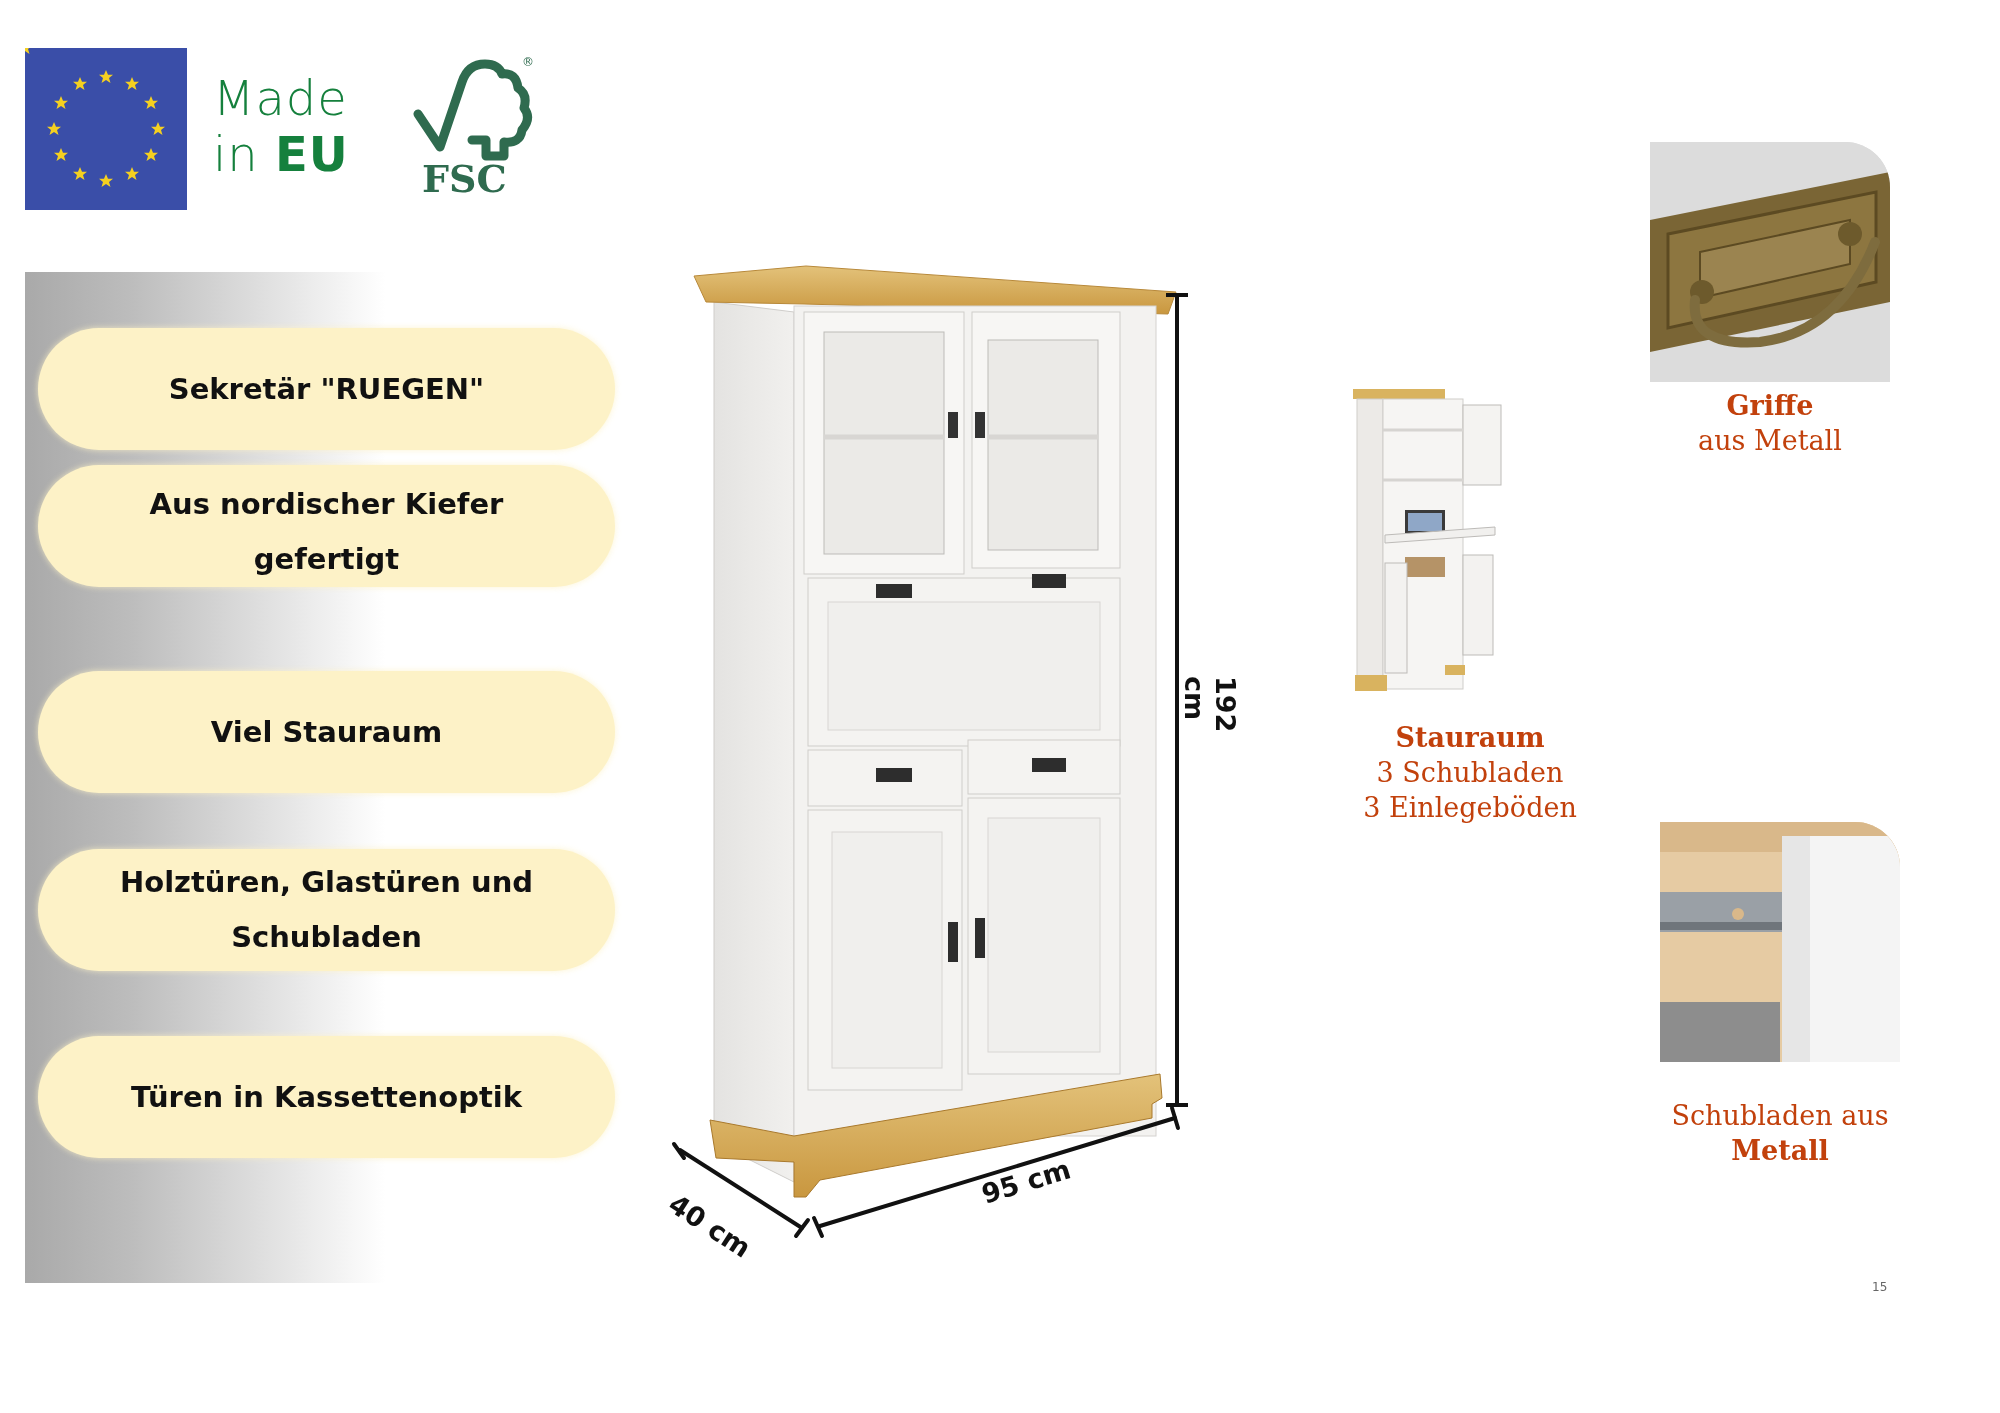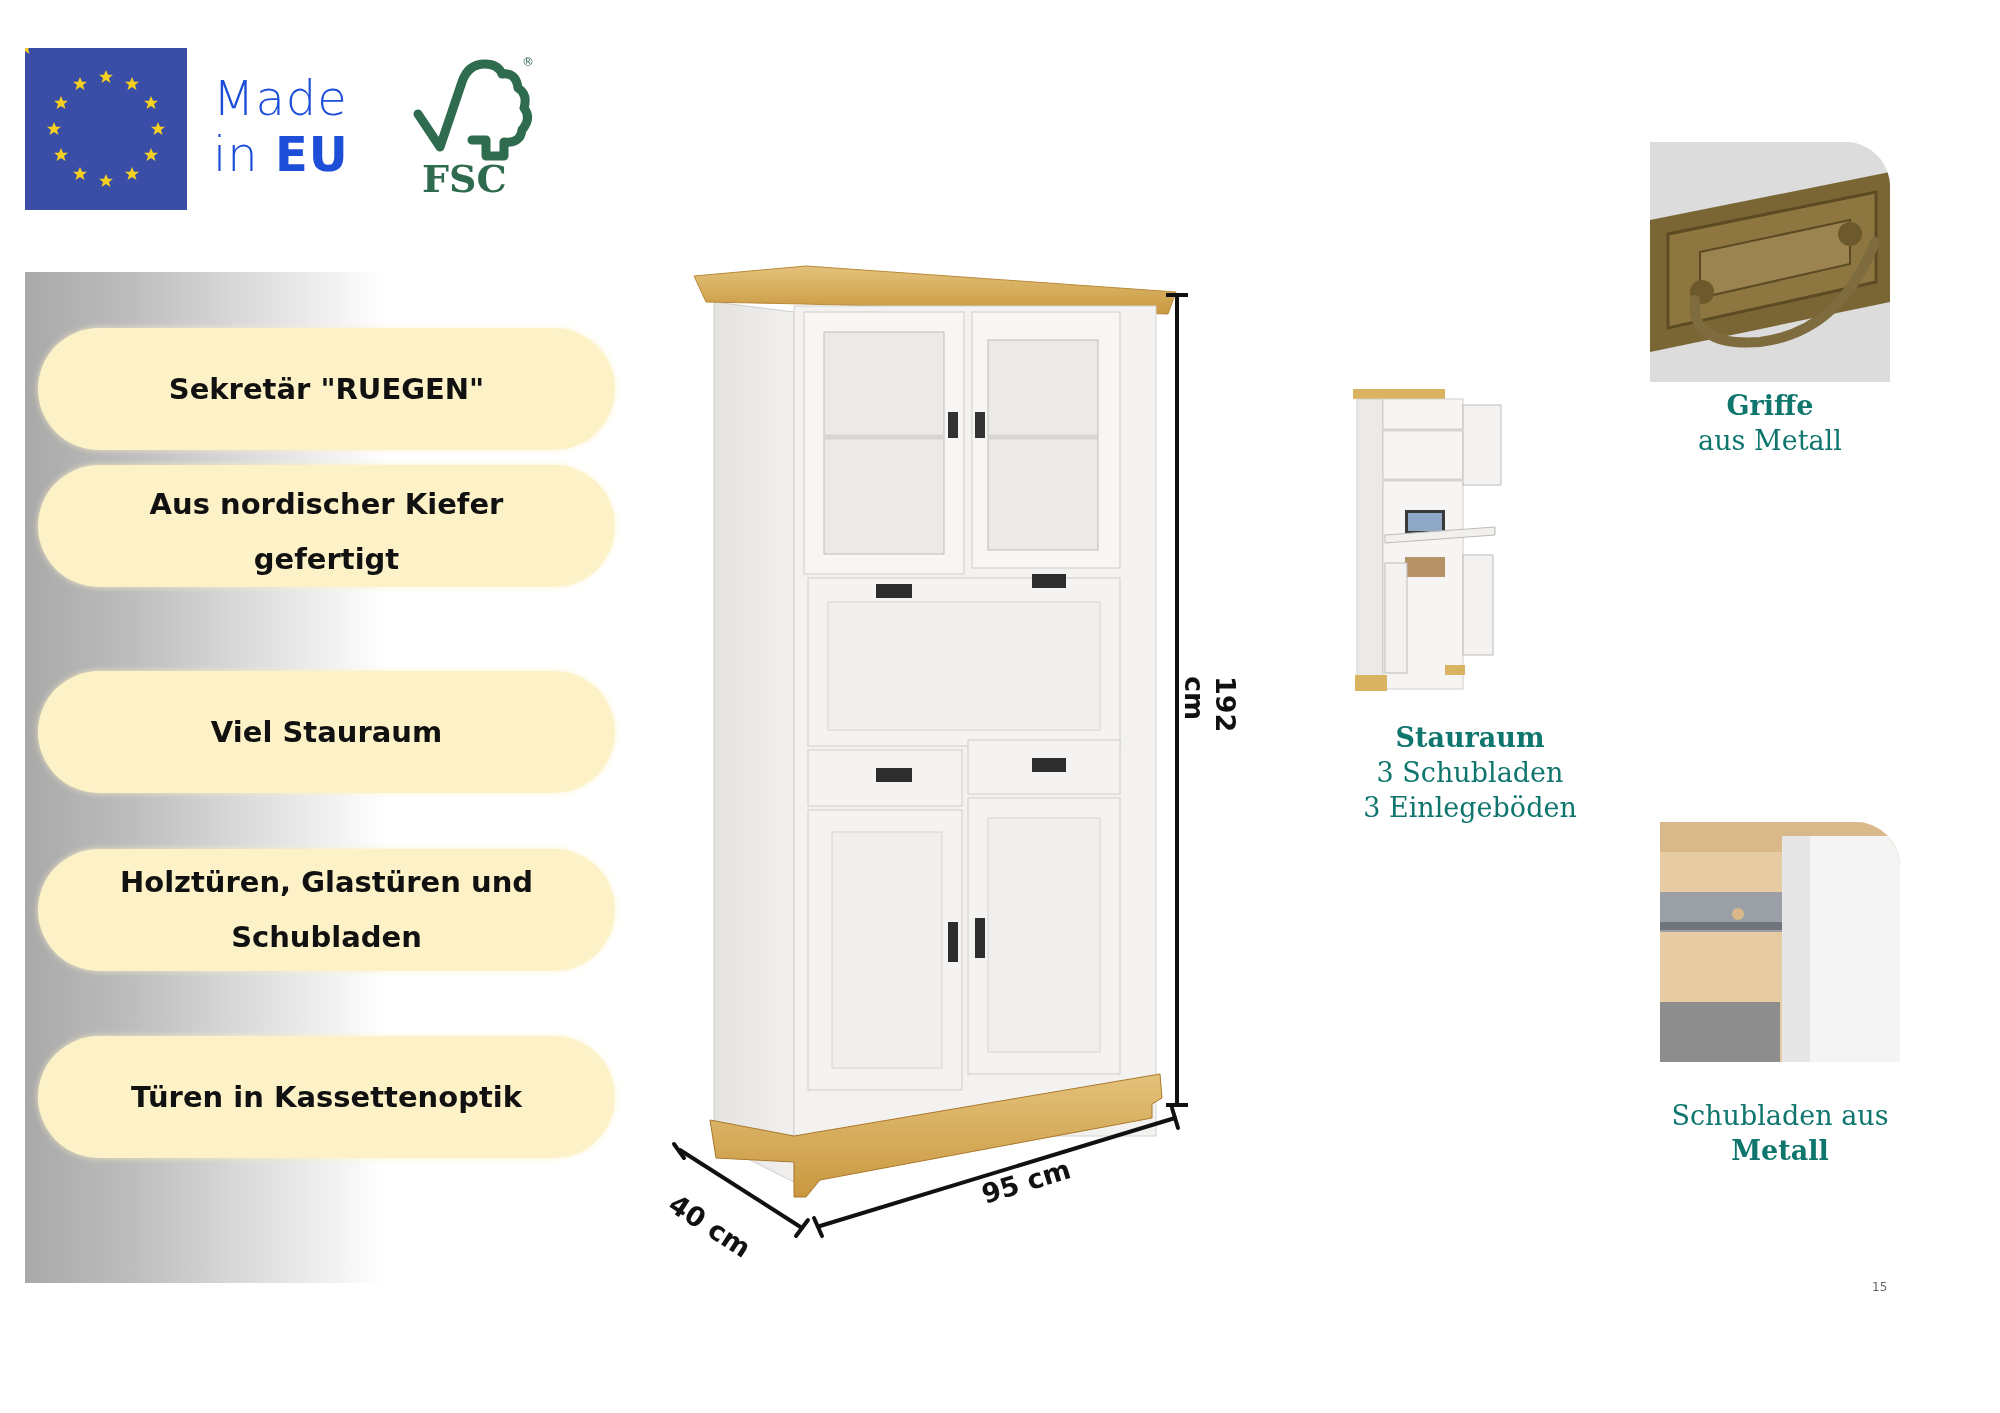--- a/index.html
+++ b/index.html
@@ -7,21 +7,21 @@
     width: 2000px; height: 1413px; position: relative; overflow: hidden;
     background: #ffffff;
     font-family: "DejaVu Sans", sans-serif;
   }
   .abs { position: absolute; }
 
   
   .eu-flag { left: 25px; top: 48px; width: 162px; height: 162px; background: #3a4ea8; }
   .eu-flag svg { width: 100%; height: 100%; display: block; }
 
-  .made-in { left: 213px; top: 70px; color: #1d4ed8; font-family: "DejaVu Sans", sans-serif; }
+  .made-in { left: 213px; top: 70px; color: #15803d; font-family: "DejaVu Sans", sans-serif; }
   .made-in .l1 { font-size: 48px; line-height: 56px; font-weight: 300; letter-spacing: 1px; }
   .made-in .l2 { font-size: 48px; line-height: 56px; font-weight: 300; letter-spacing: 1px; }
   .made-in .l2 b { font-weight: 700; }
 
   .fsc { left: 410px; top: 52px; width: 130px; height: 150px; }
   .fsc svg { width: 100%; height: 100%; display: block; }
 
   
   .grad-panel {
     left: 25px; top: 272px; width: 360px; height: 1011px;
@@ -62,21 +62,21 @@
   }
   .dim-95 {
     left: 978px; top: 1180px; font-weight: 700; font-size: 27px; color: #111;
     transform: rotate(-17deg); transform-origin: left top;
   }
 
   
   .small-cab { left: 1345px; top: 385px; width: 200px; height: 320px; }
   .small-cab svg { width: 100%; height: 100%; display: block; }
 
-  .serif { font-family: "DejaVu Serif", serif; color: #0f766e; text-align: center; }
+  .serif { font-family: "DejaVu Serif", serif; color: #c2410c; text-align: center; }
   .stau-text { left: 1340px; top: 720px; width: 260px; font-size: 27px; line-height: 35px; }
   .stau-text .t { font-weight: 700; }
 
   .photo-handle {
     left: 1650px; top: 142px; width: 240px; height: 240px;
     border-top-right-radius: 45px; overflow: hidden; background: #dcdcdc;
   }
   .photo-handle svg, .photo-rail svg { width: 100%; height: 100%; display: block; }
   .handle-text { left: 1640px; top: 388px; width: 260px; font-size: 27px; line-height: 35px; }
   .handle-text .t { font-weight: 700; }

